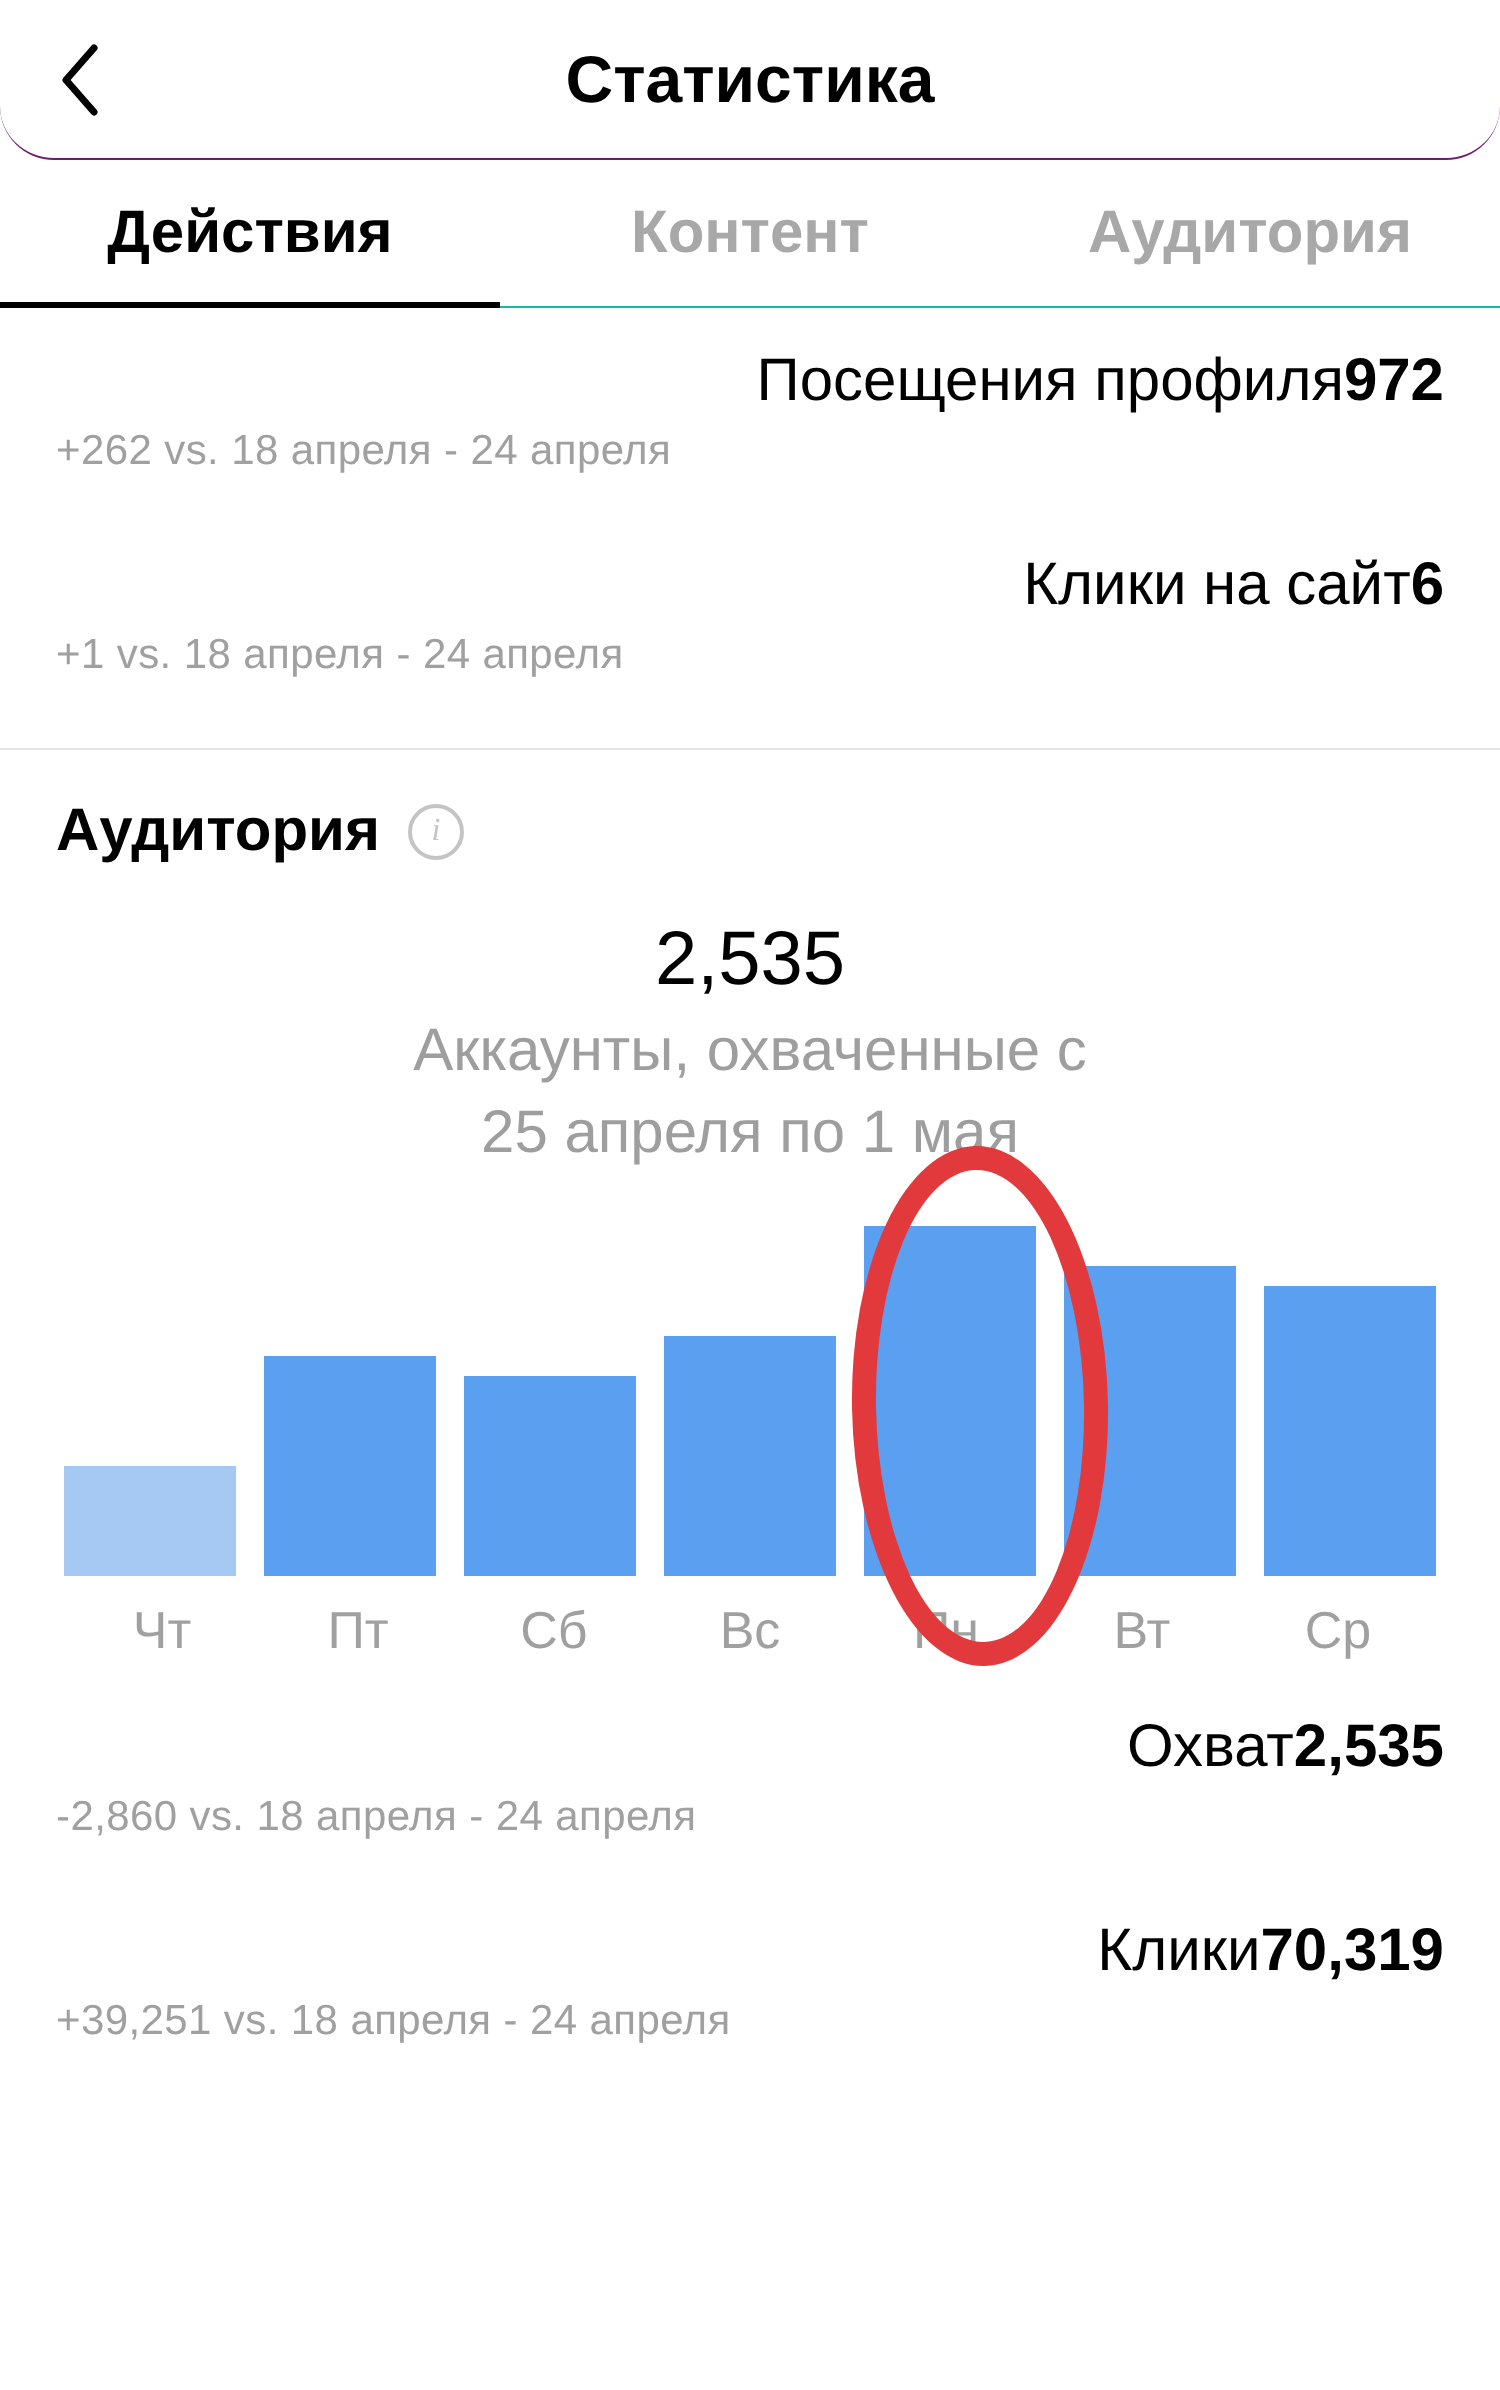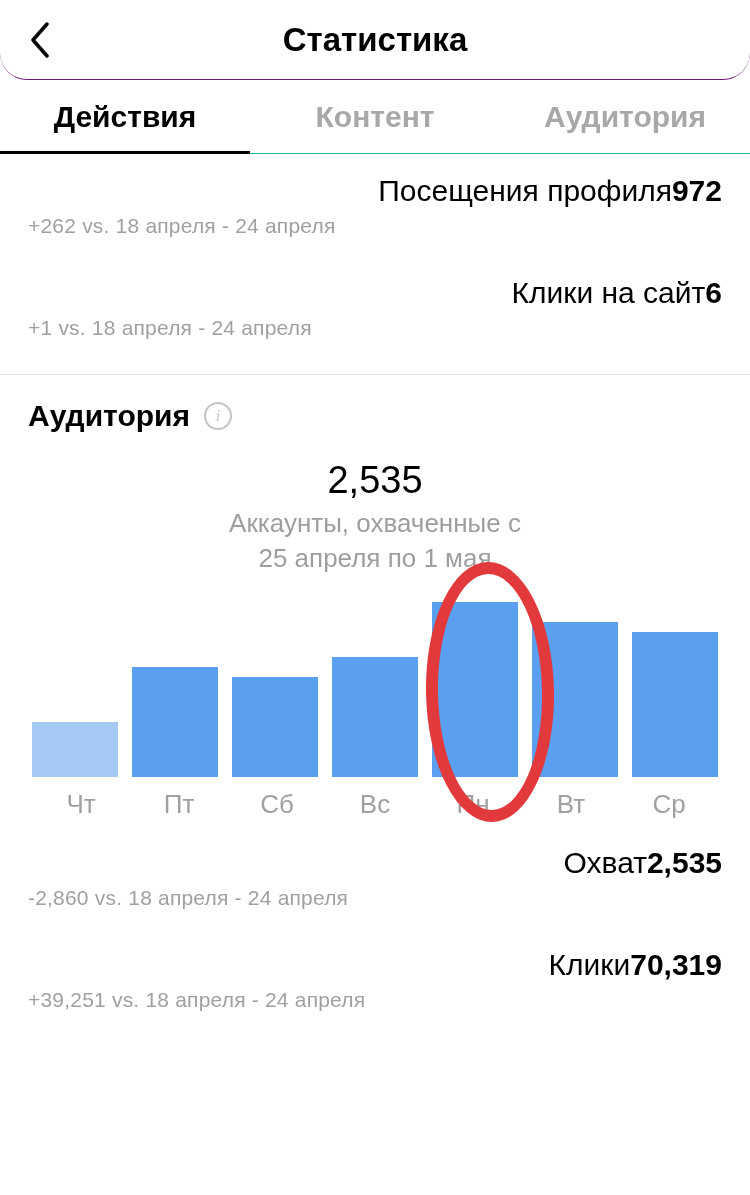--- a/index.html
+++ b/index.html
@@ -112,21 +112,21 @@
   .chart-header {
     text-align: center;
     margin-bottom: 26px;
   }
   .chart-number {
     font-size: 38px;
     font-weight: 400;
     margin-bottom: 4px;
   }
   .chart-caption {
-    font-size: 26px;
+    font-size: 30px;
     color: #9e9e9e;
     line-height: 1.35;
   }
   .chart-area {
     position: relative;
     padding: 0 4px;
   }
   .bars-wrap {
     display: flex;
     align-items: flex-end;

